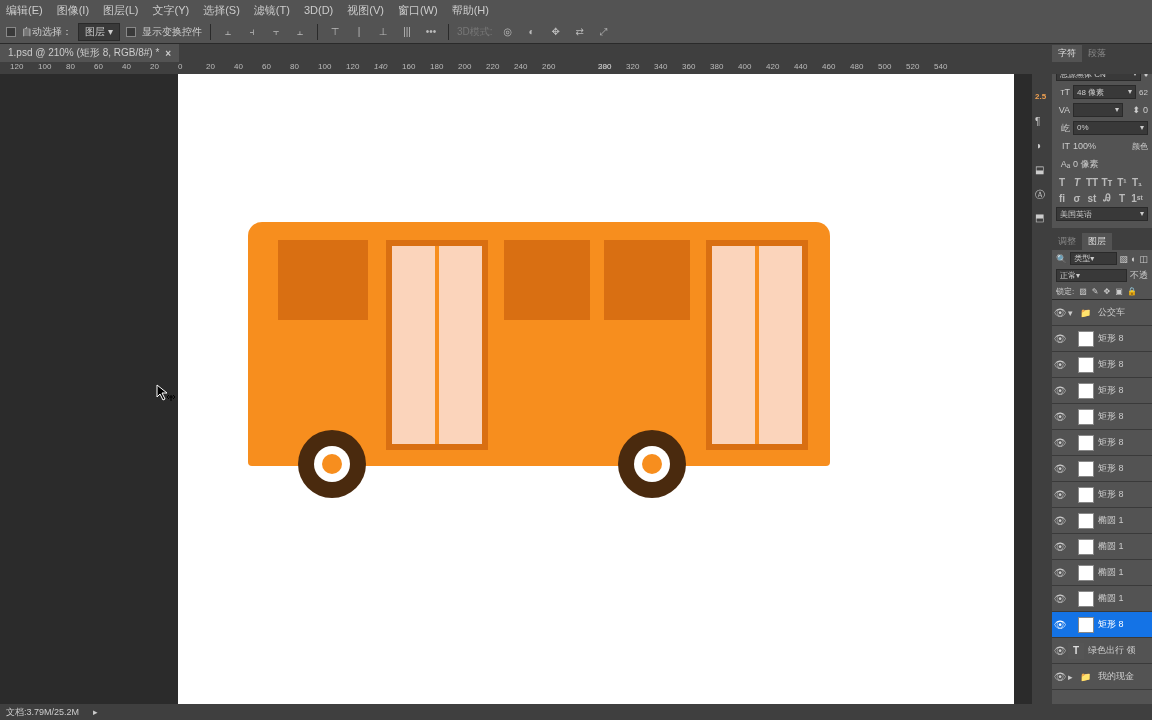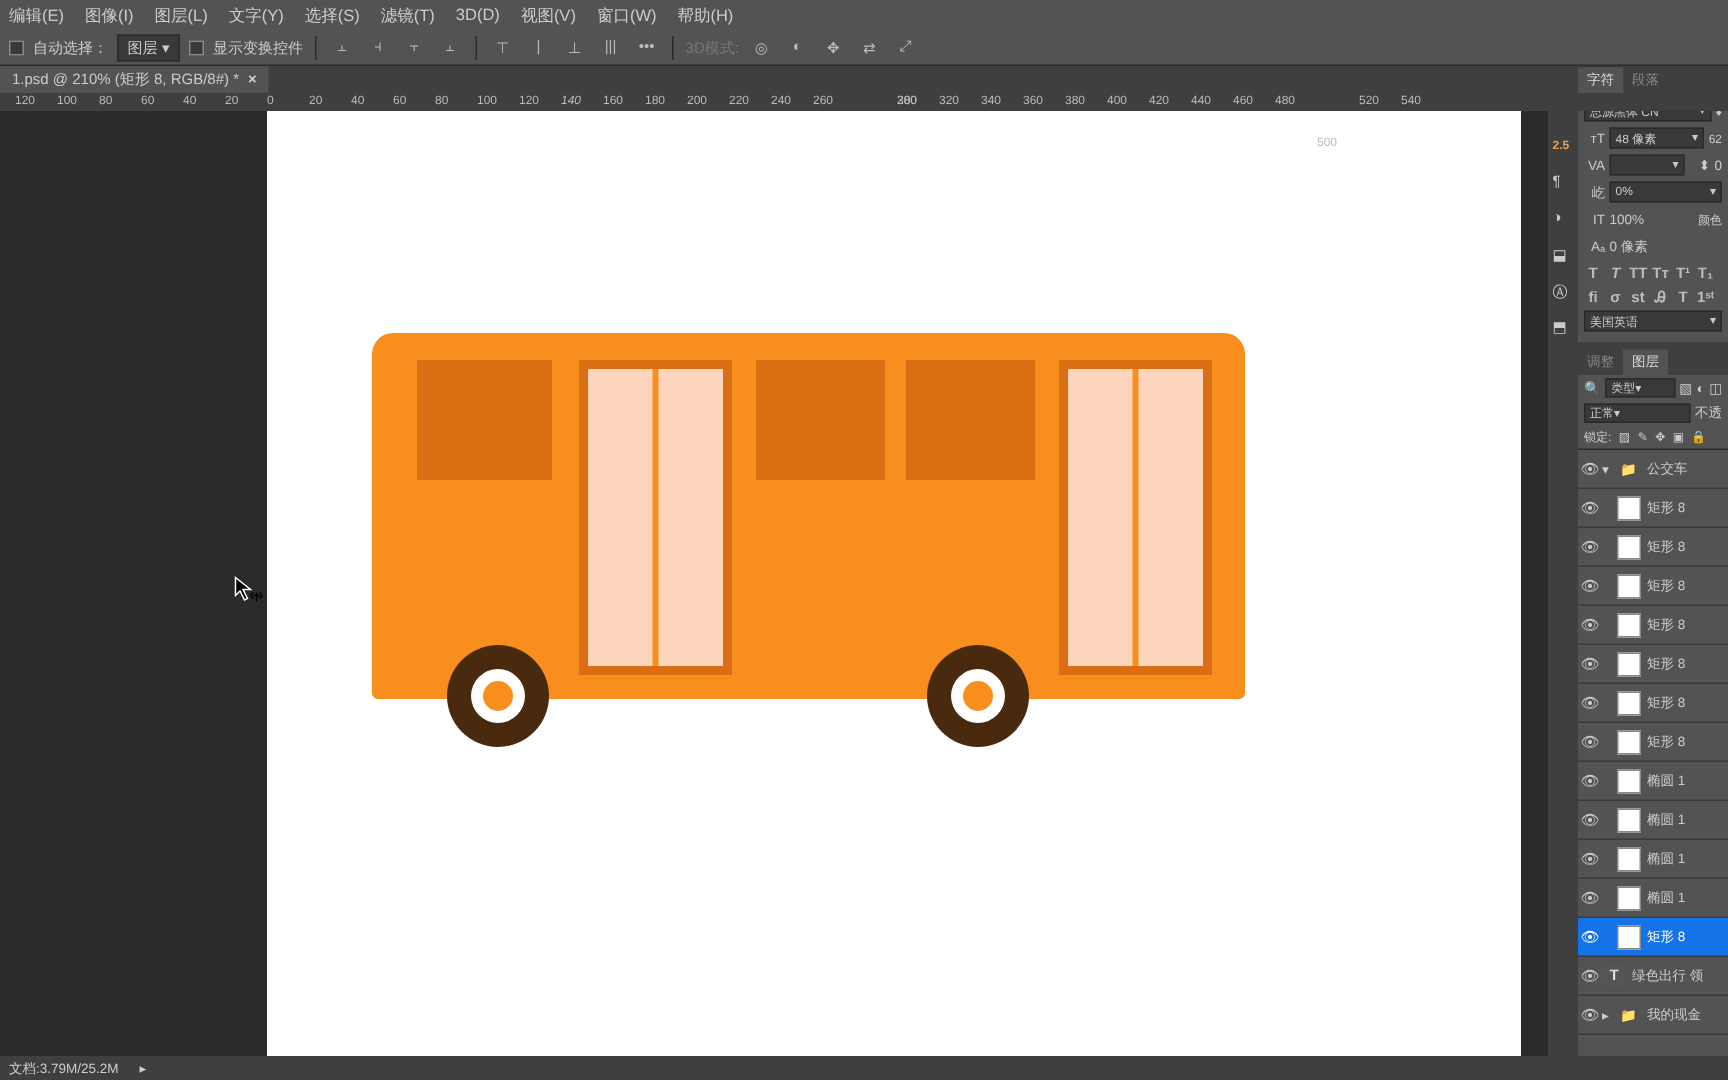--- a/index.html
+++ b/index.html
@@ -154,21 +154,21 @@
       <span class="tick" style="left: 598px;">300</span>
       <span class="tick" style="left: 626px;">320</span>
       <span class="tick" style="left: 654px;">340</span>
       <span class="tick" style="left: 682px;">360</span>
       <span class="tick" style="left: 710px;">380</span>
       <span class="tick" style="left: 738px;">400</span>
       <span class="tick" style="left: 766px;">420</span>
       <span class="tick" style="left: 794px;">440</span>
       <span class="tick" style="left: 822px;">460</span>
       <span class="tick" style="left: 850px;">480</span>
-      <span class="tick" style="left: 878px; margin-top: 28px;">500</span>
+      <span class="tick" style="left: 878px;">500</span>
       <span class="tick" style="left: 906px;">520</span>
       <span class="tick" style="left: 934px;">540</span>
     </div>
 </div>
 
 <div class="canvas-wrap">
   <div class="artboard">
     <div class="bus-body">
       <div class="window" style="left:30px;width:90px"></div>
       <div class="door" style="left:138px;width:102px">

